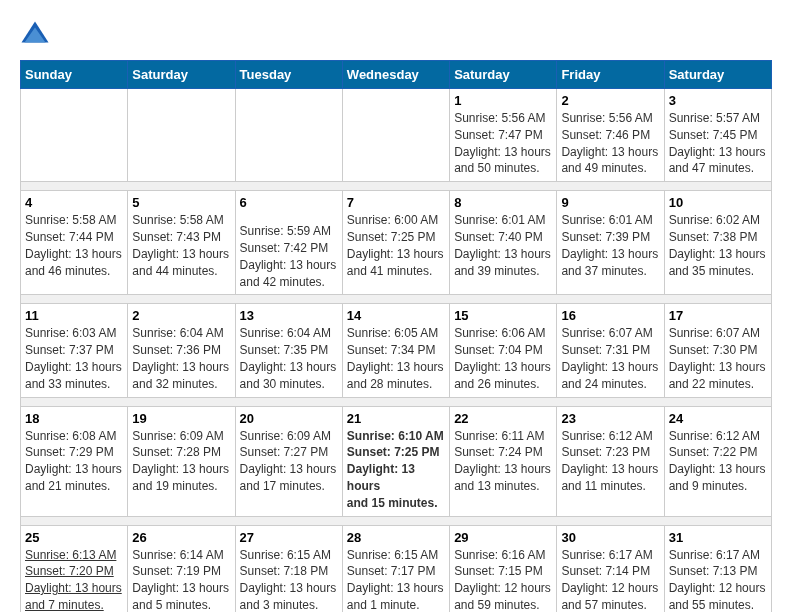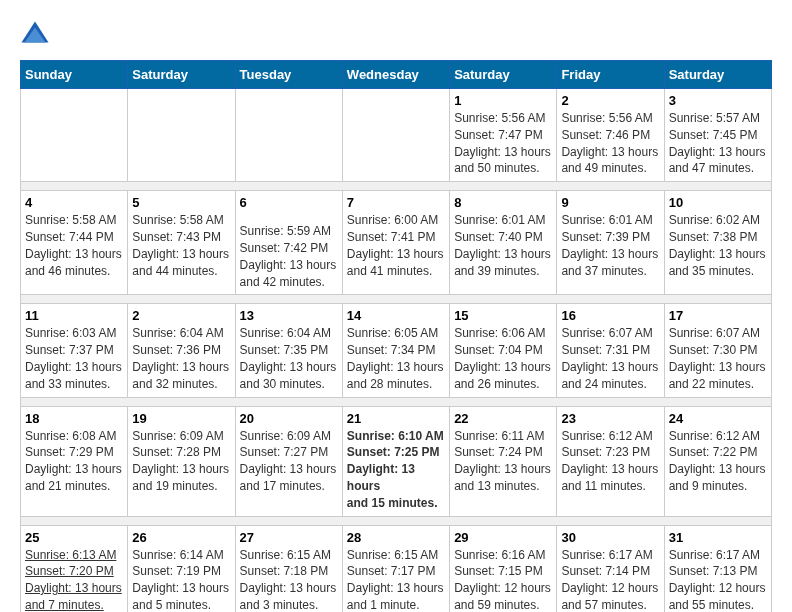--- a/index.html
+++ b/index.html
@@ -179,21 +179,21 @@
         <td>
           <span class="day-number">6</span>
           <div class="day-info" style="white-space: pre-line; margin-top: 13px;">Sunrise: 5:59 AM
 Sunset: 7:42 PM
 Daylight: 13 hours
 and 42 minutes.</div>
         </td>
         <td>
           <span class="day-number">7</span>
           <div class="day-info" style="white-space: pre-line;">Sunrise: 6:00 AM
-Sunset: 7:41 PM
+Sunset: 7:25 PM
 Daylight: 13 hours
 and 41 minutes.</div>
         </td>
         <td>
           <span class="day-number">8</span>
           <div class="day-info" style="white-space: pre-line;">Sunrise: 6:01 AM
 Sunset: 7:40 PM
 Daylight: 13 hours
 and 39 minutes.</div>
         </td>

